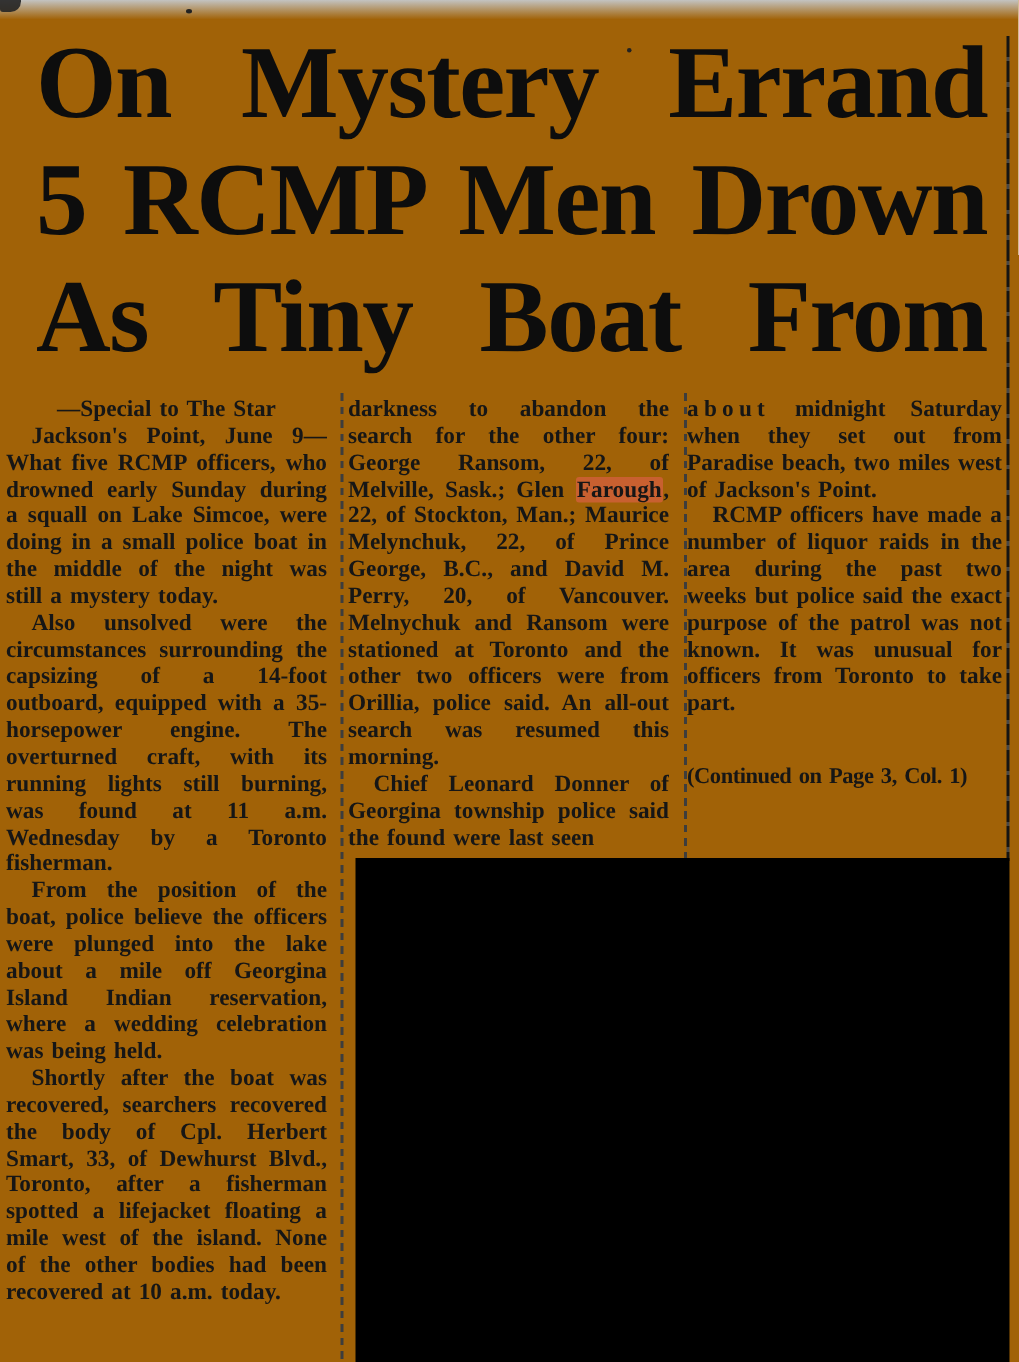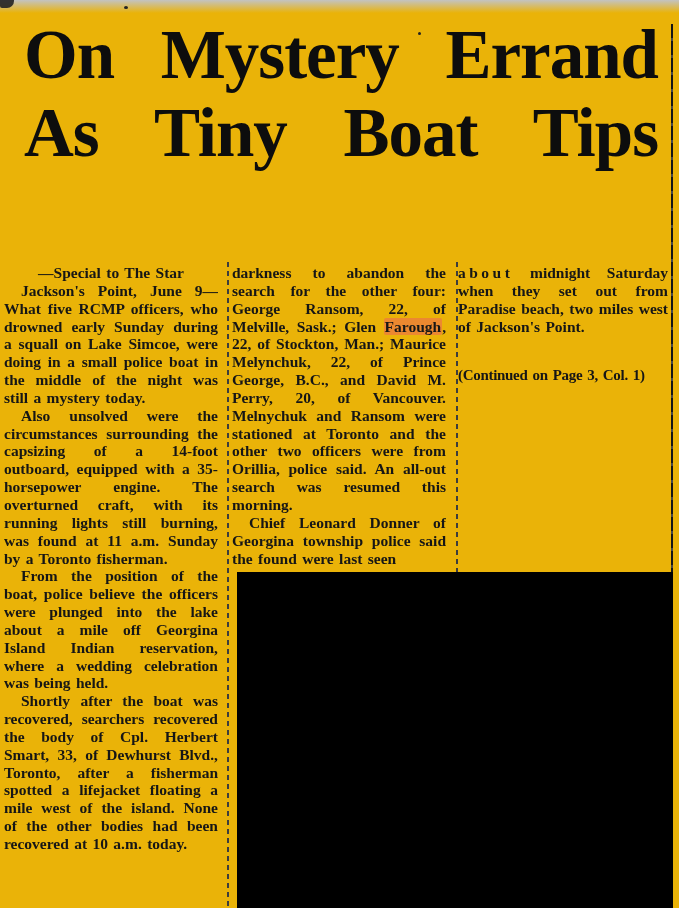--- a/index.html
+++ b/index.html
@@ -45,45 +45,47 @@
   .rule-1{left:227px;top:262px;height:646px;}
   .rule-2{left:456px;top:262px;height:312px;}
   .right-rule{position:absolute;left:671px;top:24px;width:2px;height:550px;
     background:repeating-linear-gradient(to bottom,#141414 0 14px,#474747 14px 17px);}
 
   .redaction{position:absolute;left:237px;top:572px;width:436px;height:336px;}
 </style>
 </head>
 <body>
 
-<div class="page" style="background: #eab308; color: rgb(22, 22, 22);">
+<div class="page" style="background: #a16207; color: rgb(22, 22, 22);">
   <div class="top-edge"></div>
   <div class="corner-smudge"></div>
   <div class="speck s1"></div>
   <div class="speck s2"></div>
 
   <div class="headline">
     <div class="hline">On Mystery Errand</div>
-    <div class="hline">As Tiny Boat Tips</div>
+    <div class="hline">5 RCMP Men Drown</div>
+    <div class="hline">As Tiny Boat From</div>
   </div>
 
   <div class="columns">
     <div class="col c1">
         <div class="block byline"><span>—Special to The Star</span></div>
         <div class="block para"><span>Jackson's Point, June 9—What five RCMP officers, who drowned early Sunday during a squall on Lake Simcoe, were doing in a small police boat in the middle of the night was still a mystery today.</span></div>
-        <div class="block para"><span>Also unsolved were the circumstances surrounding the capsizing of a 14-foot outboard, equipped with a 35-horsepower engine. The overturned craft, with its running lights still burning, was found at 11 a.m. Sunday by a Toronto fisherman.</span></div>
+        <div class="block para"><span>Also unsolved were the circumstances surrounding the capsizing of a 14-foot outboard, equipped with a 35-horsepower engine. The overturned craft, with its running lights still burning, was found at 11 a.m. Wednesday by a Toronto fisherman.</span></div>
         <div class="block para"><span>From the position of the boat, police believe the officers were plunged into the lake about a mile off Georgina Island Indian reservation, where a wedding celebration was being held.</span></div>
         <div class="block para"><span>Shortly after the boat was recovered, searchers recovered the body of Cpl. Herbert Smart, 33, of Dewhurst Blvd., Toronto, after a fisherman spotted a lifejacket floating a mile west of the island. None of the other bodies had been recovered at 10 a.m. today.</span></div>
       </div>
     <div class="col c2">
         <div class="block para-flush"><span>darkness to abandon the search for the other four: George Ransom, 22, of Melville, Sask.; Glen </span><span class="hl" style="background-color: rgba(238, 95, 88, 0.51);">Farough</span><span>, 22, of Stockton, Man.; Maurice Melynchuk, 22, of Prince George, B.C., and David M. Perry, 20, of Vancouver. Melnychuk and Ransom were stationed at Toronto and the other two officers were from Orillia, police said. An all-out search was resumed this morning.</span></div>
         <div class="block para"><span>Chief Leonard Donner of Georgina township police said the found were last seen</span></div>
       </div>
     <div class="col c3">
         <div class="block para-flush"><span class="spaced">about</span><span> midnight Saturday when they set out from Paradise beach, two miles west of Jackson's Point.</span></div>
+        <div class="block para"><span>RCMP officers have made a number of liquor raids in the area during the past two weeks but police said the exact purpose of the patrol was not known. It was unusual for officers from Toronto to take part.</span></div>
         <div class="block continued"><span>(Continued on Page 3, Col. 1)</span></div>
       </div>
   </div>
 
   <div class="rule rule-1"></div>
   <div class="rule rule-2"></div>
   <div class="right-rule"></div>
 
   <div class="redaction" style="background: rgb(0, 0, 0);"></div>
 </div>

